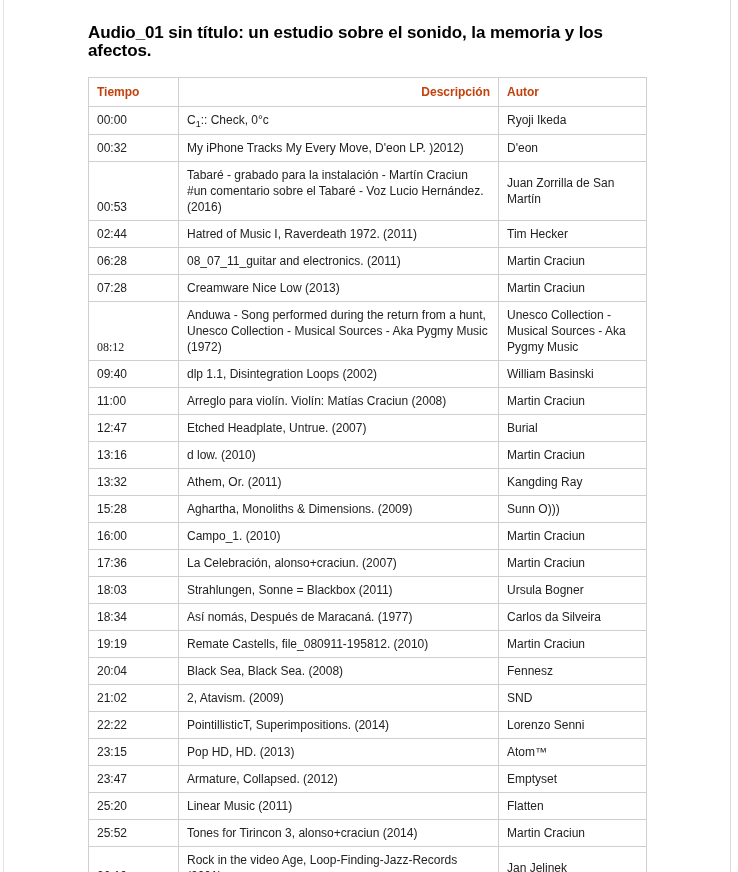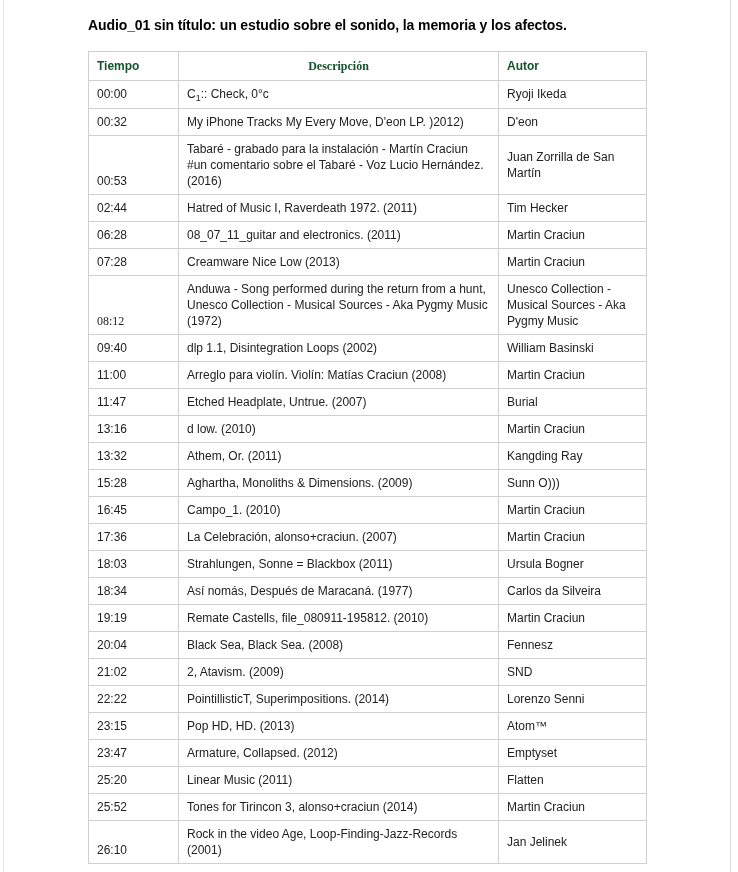--- a/index.html
+++ b/index.html
@@ -32,26 +32,26 @@
     height: 872px;
     background: #dcdcdc;
   }
   .doc {
     position: absolute;
     left: 88px;
     top: 0;
     width: 558px;
   }
   .doc-title {
-    font-size: 14px;
+    font-size: 17px;
     font-weight: bold;
     color: #000000;
     letter-spacing: -0.1px;
     margin: 0;
-    padding-top: 16px;
+    padding-top: 24px;
     padding-bottom: 0;
     line-height: 18px;
   }
   table.cue-table {
     border-collapse: collapse;
     table-layout: fixed;
     width: 558px;
     margin-top: 17px;
     font-size: 12px;
   }
@@ -65,27 +65,27 @@
     padding: 5px 8px;
     vertical-align: bottom;
     line-height: 16px;
     font-size: 12px;
     color: #222222;
     word-wrap: break-word;
     overflow-wrap: break-word;
   }
   table.cue-table th {
     font-weight: bold;
-    color: #14532d;
+    color: #c2410c;
     vertical-align: middle;
     padding-top: 6px;
     padding-bottom: 6px;
   }
   th.th-time   { text-align: left; }
-  th.th-desc   { text-align: center; font-family: Liberation Serif, serif; }
+  th.th-desc   { text-align: right; }
   th.th-author { text-align: left; }
 
   td.cell-time   { text-align: left; white-space: nowrap; }
   td.cell-desc   { text-align: left; vertical-align: top; }
   td.cell-author { text-align: left; vertical-align: top; }
 
   
   tr.single td { vertical-align: top; }
 
   td.cell-desc sub {
@@ -158,41 +158,41 @@
           <td class="cell-time">09:40</td>
           <td class="cell-desc">dlp 1.1, Disintegration Loops (2002)</td>
           <td class="cell-author">William Basinski</td>
         </tr>
         <tr class="single">
           <td class="cell-time">11:00</td>
           <td class="cell-desc">Arreglo para violín. Violín: Matías Craciun (2008)</td>
           <td class="cell-author">Martin Craciun</td>
         </tr>
         <tr class="single">
-          <td class="cell-time">11:47</td>
+          <td class="cell-time">12:47</td>
           <td class="cell-desc">Etched Headplate, Untrue. (2007)</td>
           <td class="cell-author">Burial</td>
         </tr>
         <tr class="single">
           <td class="cell-time">13:16</td>
           <td class="cell-desc">d low. (2010)</td>
           <td class="cell-author">Martin Craciun</td>
         </tr>
         <tr class="single">
           <td class="cell-time">13:32</td>
           <td class="cell-desc">Athem, Or. (2011)</td>
           <td class="cell-author">Kangding Ray</td>
         </tr>
         <tr class="single">
           <td class="cell-time">15:28</td>
           <td class="cell-desc">Aghartha, Monoliths &amp; Dimensions. (2009)</td>
           <td class="cell-author">Sunn O)))</td>
         </tr>
         <tr class="single">
-          <td class="cell-time">16:45</td>
+          <td class="cell-time">16:00</td>
           <td class="cell-desc">Campo_1. (2010)</td>
           <td class="cell-author">Martin Craciun</td>
         </tr>
         <tr class="single">
           <td class="cell-time">17:36</td>
           <td class="cell-desc">La Celebración, alonso+craciun. (2007)</td>
           <td class="cell-author">Martin Craciun</td>
         </tr>
         <tr class="single">
           <td class="cell-time">18:03</td>

